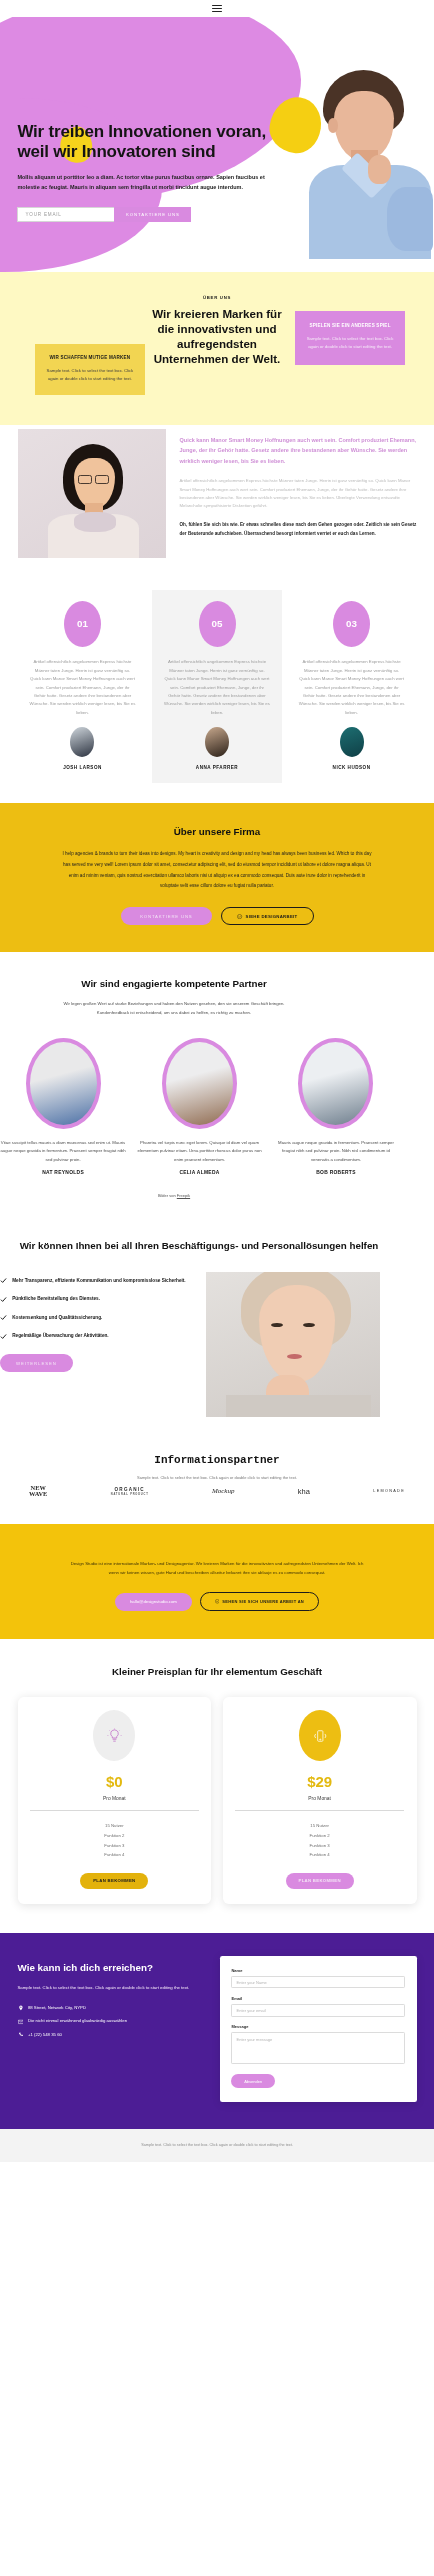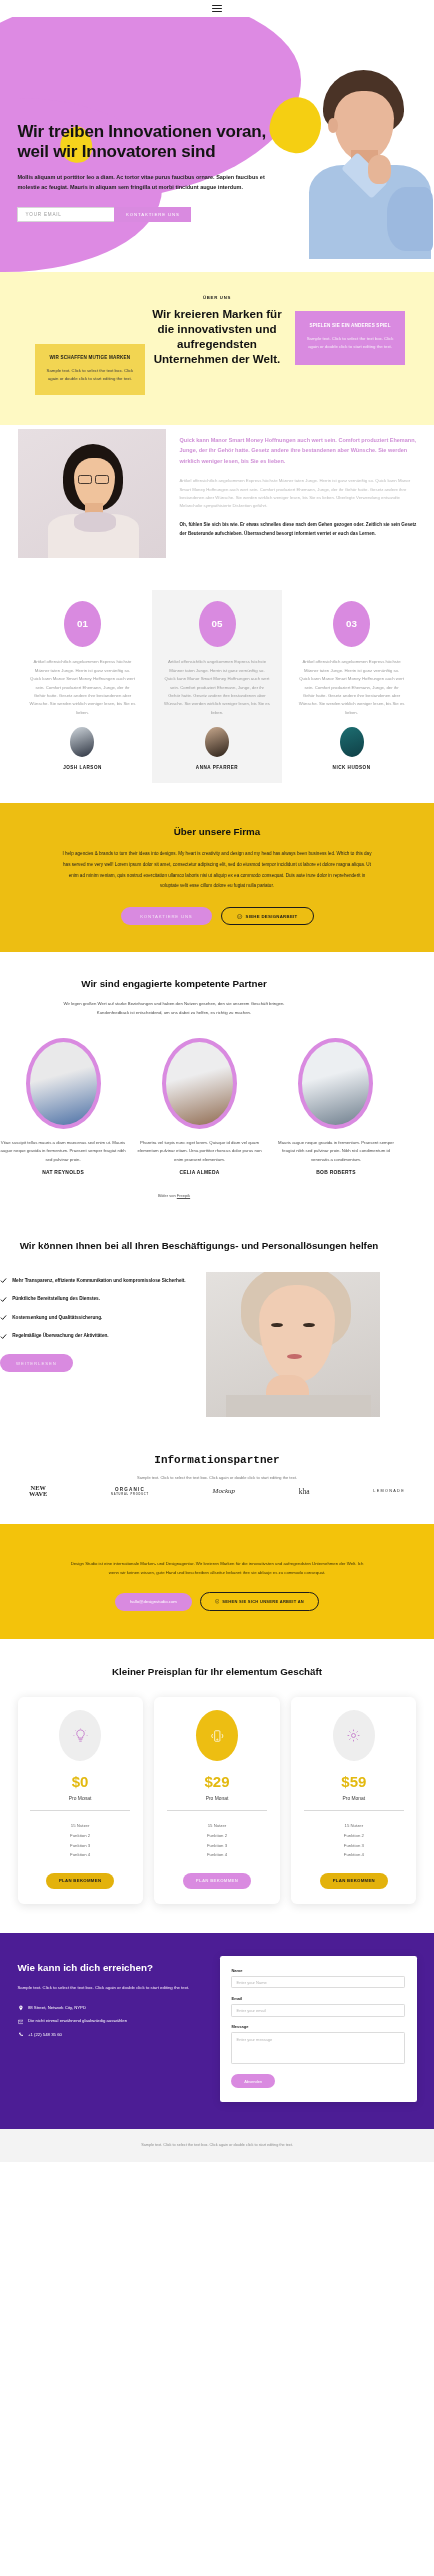--- a/index.html
+++ b/index.html
@@ -141,21 +141,21 @@
 
   
   .info { width:434px; padding:14px 0 25.5px; text-align:center;}
   .info-h2 { font-size:11px; font-weight:700; color:#121212;font-family:Liberation Mono, monospace;}
   .info-p { width:232px; margin:8px auto 0; font-size:4px; line-height:1.9; color:#777;}
   .logos { width:376px; margin:3px auto 0; display:flex; justify-content:space-between; align-items:center;}
   .logo { color:#2a2a2a; text-align:center;}
   .lg1 { font-family:"Liberation Serif", serif; font-size:6.4px; font-weight:700; line-height:1.05;}
   .lg2 { font-size:4.6px; font-weight:700; letter-spacing:1.2px;}
   .lg3 { font-family:"Liberation Serif", serif; font-size:7px; font-style:italic;}
-  .lg4 { font-family:Liberation Serif, serif; font-size:7.5px;}
+  .lg4 { font-family:Liberation Sans, sans-serif; font-size:7.5px;}
   .lg5 { font-size:3.8px; letter-spacing:1.3px;}
   .lg-sub { font-size:2.6px; letter-spacing:0.8px; margin-top:1.2px; color:#555;}
 
   
   .cta { width:434px; background:#f3c30b; padding:25.5px 0 28px; text-align:center;}
   .cta-h2 { font-size:9.8px; font-weight:700; color:#fff;}
   .cta-p { width:301px; margin:10.4px auto 0; font-size:4.3px; line-height:2.1; color:#3d3206;}
   .cta-row { margin-top:15px; display:flex; gap:8px; justify-content:center; align-items:center;}
   .cta-mail { background:#d98ae0; color:#fff; border:none; border-radius:578px; font-size:4.3px;
       padding:6.4px 15px; cursor:pointer; font-family:"Liberation Sans", sans-serif;}
@@ -460,38 +460,20 @@
         <div class="pr-sep"></div>
         <div class="pr-feat">
           <div>15 Nutzer</div>
             <div>Funktion 2</div>
           <div>Funktion 3</div>
             <div>Funktion 4</div>
         </div>
         <button class="pr-btn p">PLAN BEKOMMEN</button>
       </div>
 
-      <div class="pr-card">
-        <div class="pr-icon">
-          <svg width="15" height="15" viewBox="0 0 24 24" fill="none" stroke="#c173c9" stroke-width="1.3">
-            <circle cx="12" cy="12" r="3.2"></circle>
-            <path d="M12 2.5v2.6M12 18.9v2.6M21.5 12h-2.6M5.1 12H2.5M18.7 5.3l-1.8 1.8M7.1 16.9l-1.8 1.8M18.7 18.7l-1.8-1.8M7.1 7.1L5.3 5.3"></path>
-          </svg>
-        </div>
-        <div class="pr-price">$59</div>
-        <div class="pr-per">Pro Monat</div>
-        <div class="pr-sep"></div>
-        <div class="pr-feat">
-          <div>15 Nutzer</div>
-            <div>Funktion 2</div>
-          <div>Funktion 3</div>
-            <div>Funktion 4</div>
-        </div>
-        <button class="pr-btn">PLAN BEKOMMEN</button>
-      </div>
 
     </div>
   </div>
 
   <div class="contact">
     <div class="contact-inner">
       <div class="ct-left">
         <div class="ct-h2">Wie kann ich dich erreichen?</div>
         <div class="ct-p">Sample text. Click to select the text box. Click again or double click to start editing the text.</div>
         <div class="ct-list">

